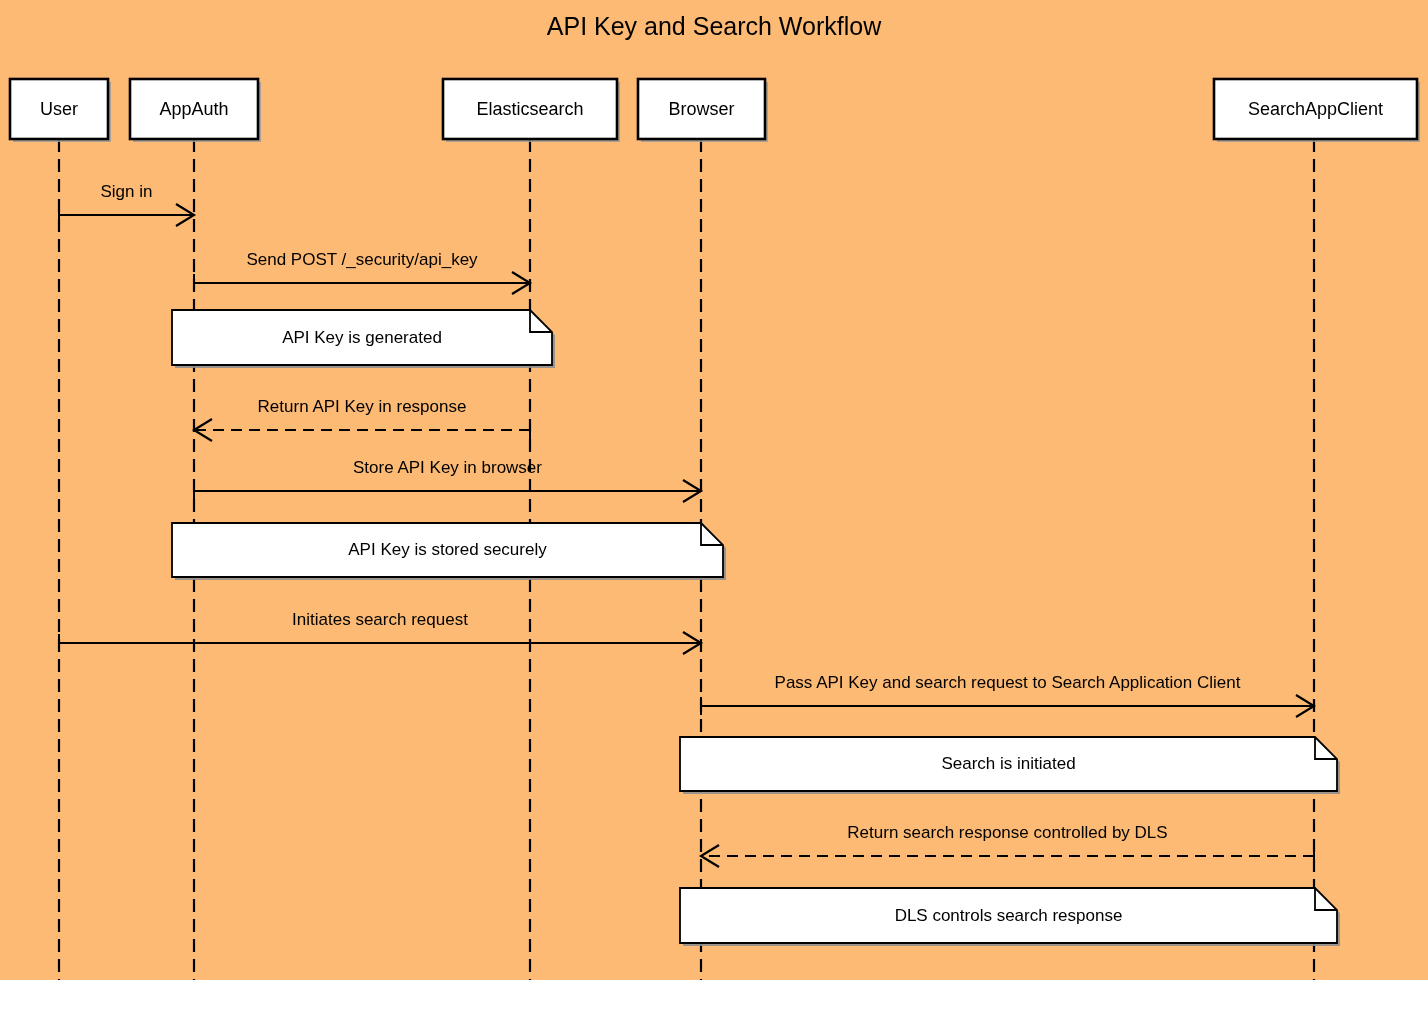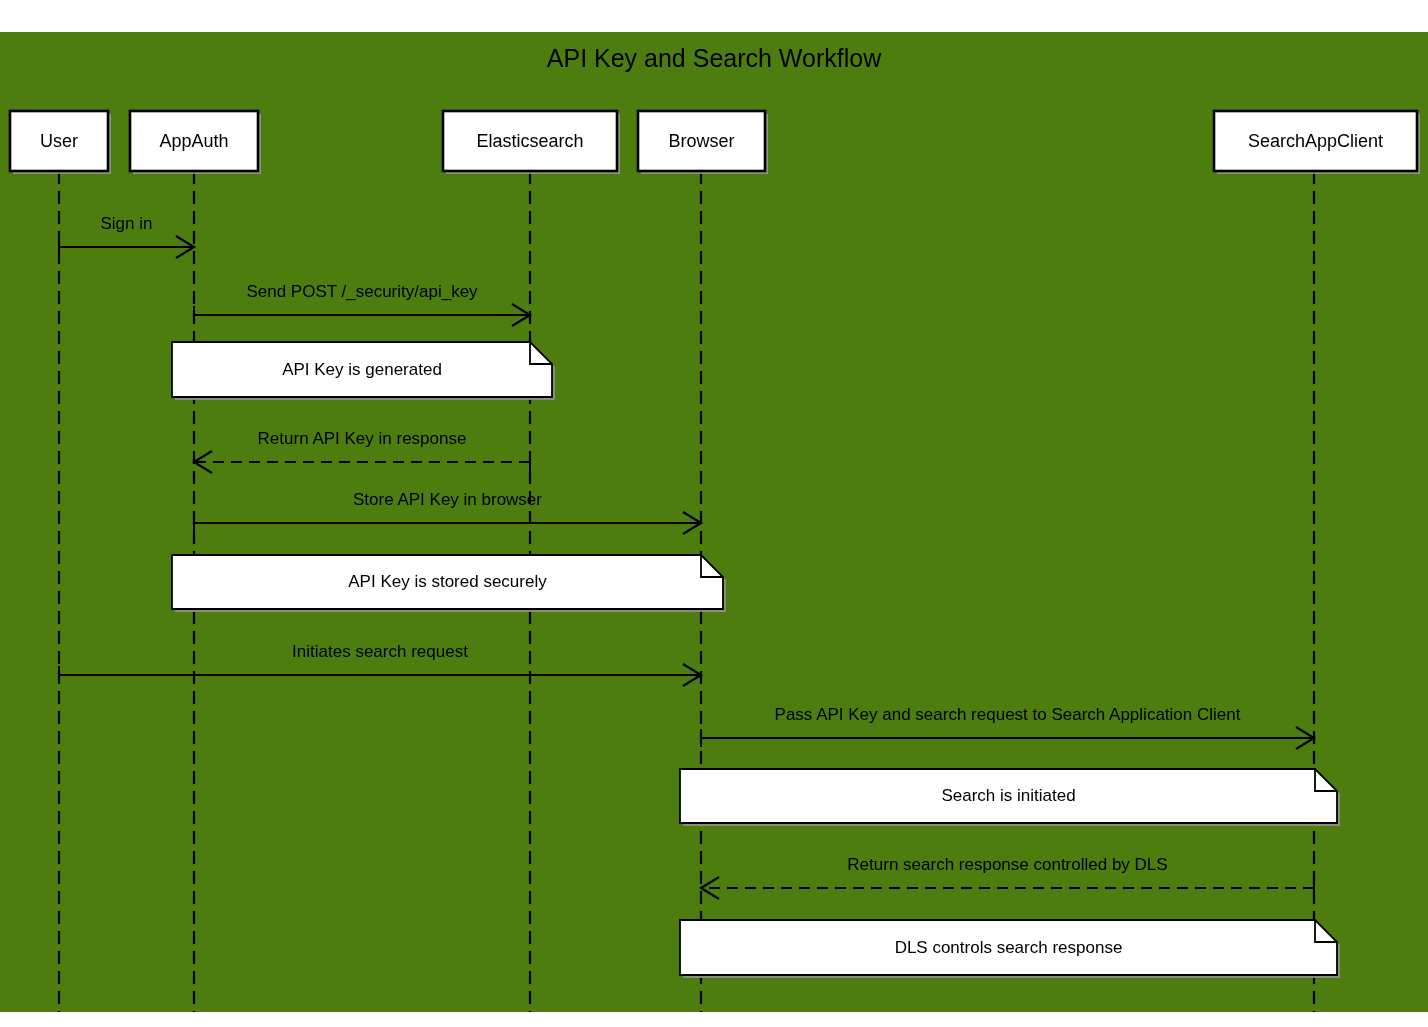--- a/index.html
+++ b/index.html
@@ -8,23 +8,22 @@
     background: #ffffff;
   }
   body {
     font-family: "Liberation Sans", sans-serif;
     color: #000000;
   }
   #stage {
     position: relative;
     width: 1428px;
     height: 980px;
-    background: #4d7c0f;
+    background: #fdba74;
     overflow: hidden;
-    margin-top: 32px;
   }
   #diagram-svg {
     position: absolute;
     left: 0;
     top: 0;
     width: 1428px;
     height: 1027px;
     display: block;
   }
   .diagram-title {

